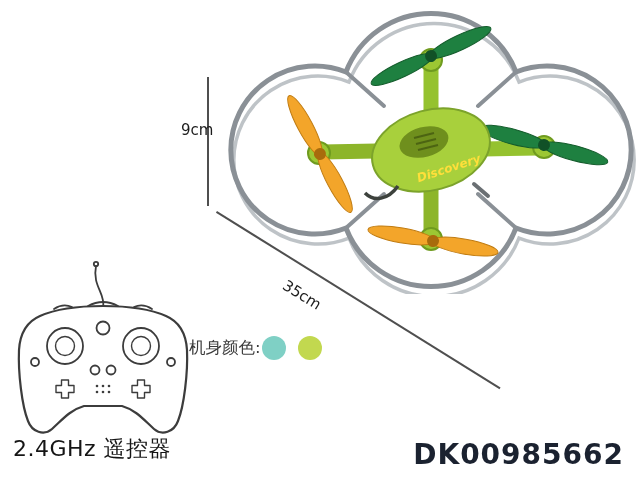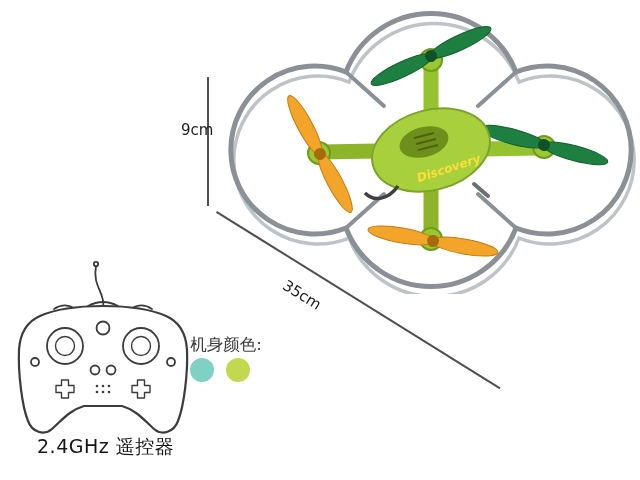--- a/index.html
+++ b/index.html
@@ -5,23 +5,23 @@
   html,body{margin:0;padding:0;background:#ffffff;}
   .stage{
     position:relative;width:640px;height:480px;background:#ffffff;overflow:hidden;
     font-family:"DejaVu Sans","Liberation Sans",sans-serif;color:#222;
   }
   .abs{position:absolute;}
   .dim-label{font-size:15px;color:#1c1c1c;}
   .vline{width:1.5px;height:129px;background:#4f4f4f;}
   .diag{width:334px;height:1.5px;background:#4f4f4f;transform:rotate(31.9deg);transform-origin:0 0;}
   .rot31{transform:rotate(31.9deg);}
-  .color-row{display:flex;align-items:center;gap:0;flex-direction:column;}
+  .color-row{display:flex;align-items:center;gap:0;}
   .color-row .lbl{font-size:16.5px;color:#3a3a3a;}
-  .remote-label{font-size:19px;color:#151515;letter-spacing:0.5px;margin-left:24px;}
+  .remote-label{font-size:22px;color:#151515;letter-spacing:0.5px;}
   .product-code{font-size:28px;font-weight:700;color:#1b2230;letter-spacing:1px;}
   svg{display:block;}
 </style>
 </head>
 <body>
 
 <div class="stage">
 
   <svg class="abs" style="left:222px;top:2px;" width="416" height="292" viewBox="0 0 416 292">
 
@@ -136,14 +136,15 @@
         <circle cx="95" cy="128" r="1.3"></circle>
         <circle cx="101" cy="128" r="1.3"></circle>
       <circle cx="89" cy="134" r="1.3"></circle>
         <circle cx="95" cy="134" r="1.3"></circle>
         <circle cx="101" cy="134" r="1.3"></circle>
     </g>
   </svg>
 
   <div class="abs remote-label" style="left:13px;top:434px;">2.4GHz  遥控器</div>
 
+  <div class="abs product-code" style="right:16px;top:438px;">DK00985662</div>
 
 </div>
 
 </body></html>

